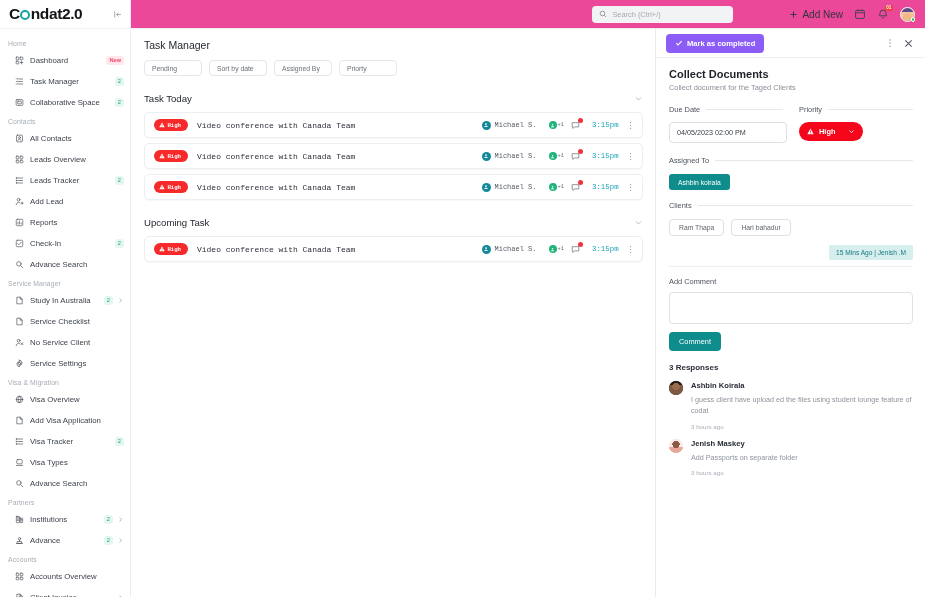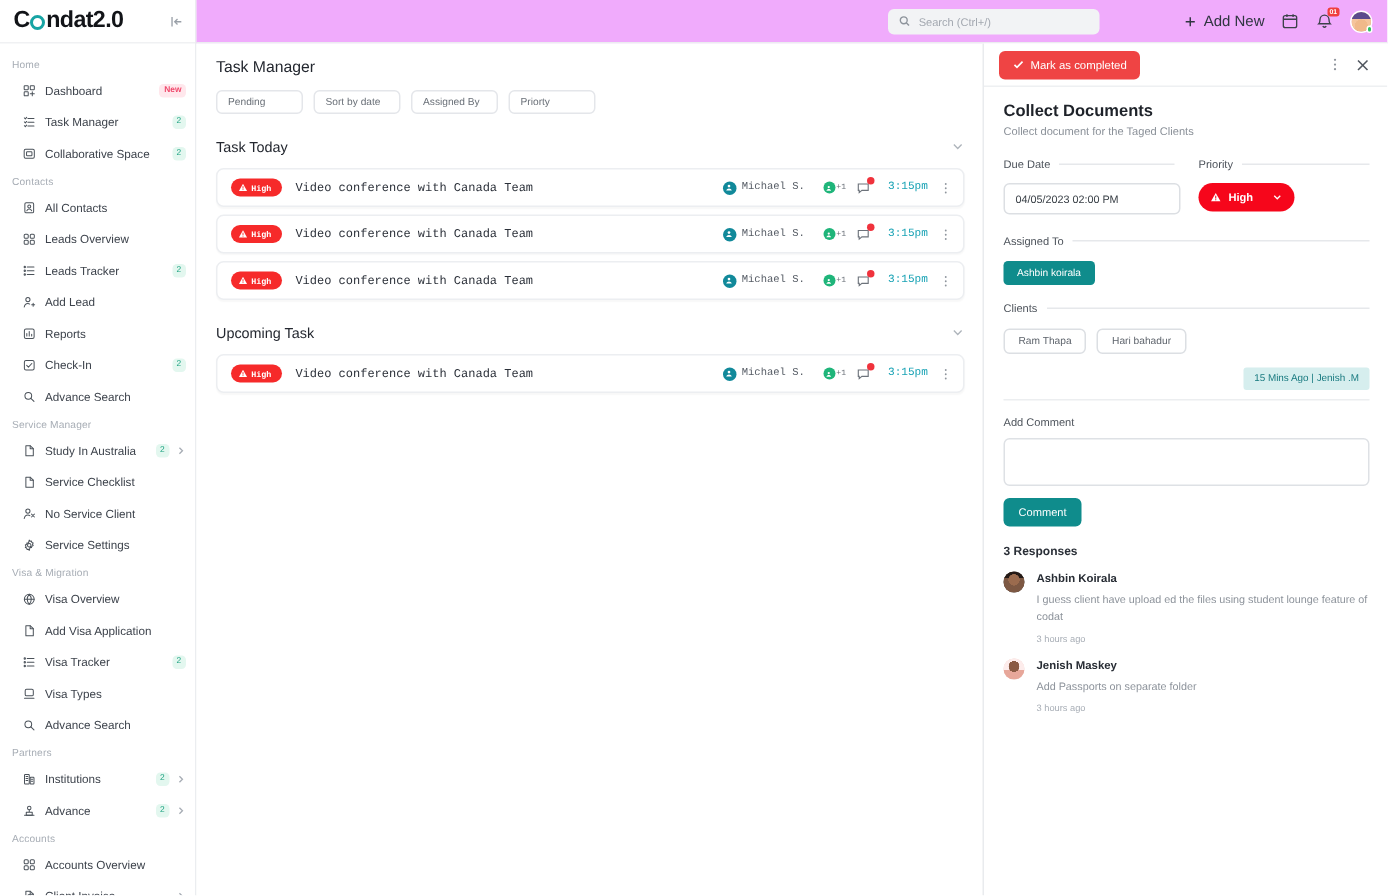--- a/index.html
+++ b/index.html
@@ -60,21 +60,21 @@
   }
   .badge-new {
     font-size: 5.6px; color: #f0486b; background: #ffe7ec;
     border-radius: 3px; padding: 1.5px 3px; line-height: 1; font-weight: bold;
   }
   .chev { color: #a7adb5; margin-left: 4px; display: flex; align-items: center; }
 
   
   .main { flex: 1; display: flex; flex-direction: column; min-width: 0; }
   .topbar {
-    height: 29px; min-height: 29px; background: #f0abfc;
+    height: 29px; min-height: 29px; background: #ec4899;
     border-bottom: 1px solid #ebedf0;
     display: flex; align-items: center; justify-content: flex-end;
     padding-right: 10px; gap: 11px;
   }
   .search-box {
     width: 141px; height: 17px; background: #f2f3f5; border-radius: 4px;
     display: flex; align-items: center; padding: 0 7px; gap: 5px;
     margin-right: 45px;
   }
   .search-box .sph { font-size: 7.4px; color: #a3a8b0; }
@@ -182,22 +182,22 @@
     border-left: 1px solid #e9ebee;
     background: #fff; display: flex; flex-direction: column;
     overflow: hidden;
   }
   .rp-head {
     height: 29px; min-height: 29px; display: flex; align-items: center;
     padding: 0 11px 0 10px; gap: 8px; border-bottom: 1px solid #eef0f2;
   }
   .mark-btn {
     display: flex; align-items: center; gap: 4px;
-    background: #ef4444; color: #fff; border: none;
-    border-radius: 4px; padding: 5px 9px; font-size: 7.6px; font-weight: normal;
+    background: #8b5cf6; color: #fff; border: none;
+    border-radius: 4px; padding: 5px 9px; font-size: 7.6px; font-weight: bold;
   }
   .rp-head-spacer { flex: 1; }
   .rp-body { flex: 1; overflow: hidden; padding: 10px 12px 0 13px; }
   .rp-title { font-size: 11px; font-weight: bold; color: #1e2229; }
   .rp-sub { font-size: 7.4px; color: #8a9098; margin-top: 3px; }
 
   .fieldrow { display: flex; gap: 16px; margin-top: 13px; }
   .field { flex: 1; min-width: 0; }
   .field.wide { width: 100%; }
   .field-label-row { display: flex; align-items: center; gap: 6px; }

